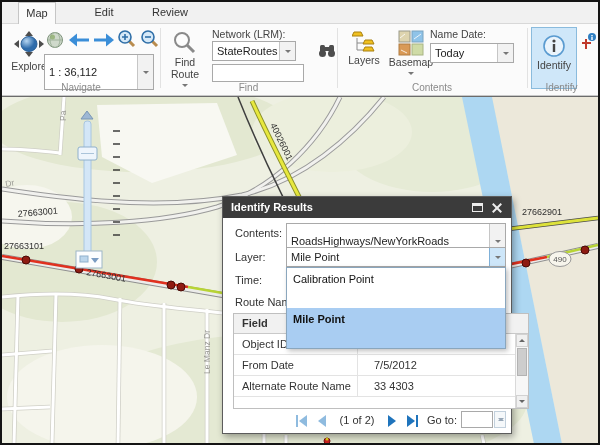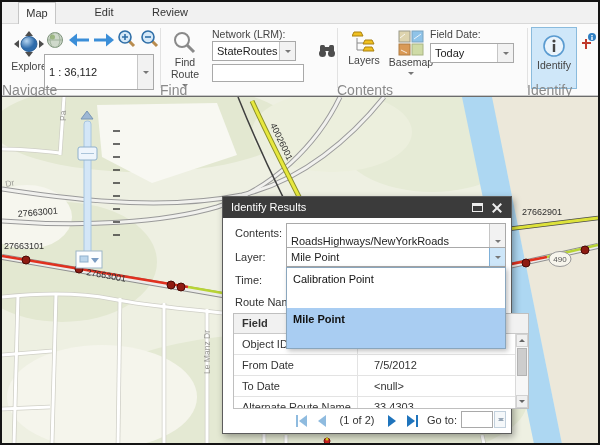--- a/index.html
+++ b/index.html
@@ -7,33 +7,33 @@
   body{position:relative;font-family:"Liberation Sans",sans-serif;background:#fff;overflow:hidden}
   .a{position:absolute}
   .border-frame{left:0;top:0;width:600px;height:445px;border:2px solid #141414;pointer-events:none;z-index:99}
   
   .tabstrip{left:2px;top:2px;width:596px;height:22px;background:#f1f1f1;border-bottom:1px solid #d8d8d8}
   .tab{position:absolute;top:0;height:22px;line-height:21px;text-align:center;font-size:11px;color:#333}
   .tab.active{background:#fbfbfb;border:1px solid #c6c6c6;border-bottom:none}
   
   .ribbon{left:2px;top:24px;width:596px;height:72px;background:#fbfbfb;border-bottom:1px solid #c8c8c8}
   .vdiv{width:1px;background:#e2e2e2}
-  .grouplabel{font-size:14px;color:#8a8a8a;text-align:left}
+  .grouplabel{font-size:10px;color:#8a8a8a;text-align:center}
   .rbtn{display:flex;flex-direction:column;align-items:center;font-size:10.5px;color:#444;line-height:12px}
   .rbtn.hl{background:#cfe7f9;border:1px solid #8abbdd}
   .rlabel{font-size:10.5px;color:#444}
   .combo{background:#fff;border:1px solid #a9a9a9;font-size:11px;color:#222}
   .combo .txt{position:absolute;left:4px;top:0;right:17px;height:100%;display:flex;align-items:center;white-space:nowrap;overflow:hidden}
   .combo .btn{position:absolute;right:0;top:0;width:16px;height:100%;background:#f2f2f2;border-left:1px solid #c6c6c6;display:flex;align-items:center;justify-content:center}
   .combo .btn.blue{background:#cde6f9;border-left-color:#7fb0d8}
   .caret{width:0;height:0;border:3.5px solid transparent;border-top-color:#777;margin-top:4px}
   .tinput{border:1px solid #a9a9a9;background:#fff;font:11px "Liberation Sans",sans-serif;padding:0 3px}
   
   .dialog{left:222px;top:196px;width:290px;height:238px;background:#fff;border:1px solid #5c5c5c;box-shadow:2px 3px 7px rgba(0,0,0,.35);z-index:10}
-  .dlg-title{position:absolute;left:0;top:0;right:0;height:21px;background:#3b3b3b;color:#fff;font-size:11px;font-weight:normal;line-height:21px;padding-left:8px}
+  .dlg-title{position:absolute;left:0;top:0;right:0;height:21px;background:#3b3b3b;color:#fff;font-size:11px;font-weight:bold;line-height:21px;padding-left:8px}
   .dlg-label{position:absolute;font-size:11px;color:#333}
   .maxbox{position:absolute;width:11px;height:9px;border:1px solid #ececec;border-top:3px solid #ececec}
   .closex{position:absolute;width:11px;height:11px}
   .closex:before,.closex:after{content:"";position:absolute;left:5px;top:0;width:2px;height:12px;background:#ececec}
   .closex:before{transform:rotate(45deg)}.closex:after{transform:rotate(-45deg)}
   .ddlist{position:absolute;left:63px;top:70px;width:220px;background:#fff;border:1px solid #8aa6bd;box-shadow:2px 2px 5px rgba(0,0,0,.25);z-index:5}
   .dditem{height:40px;line-height:22px;padding-left:6px;font-size:11px;color:#111}
   .dditem.sel{background:#a9cdf2;font-weight:bold}
   .tbl{position:absolute;left:10px;top:116px;width:296px;height:96px;border:1px solid #bfbfbf;background:#fff;overflow:hidden}
   .tbl-h{display:flex;height:20px;background:#f1f1f1;border-bottom:1px solid #c9c9c9;font-size:11px;font-weight:bold;color:#333;line-height:19px}
@@ -163,21 +163,21 @@
   <svg width="26" height="26" viewBox="0 0 26 26">
     <rect x="1" y="1" width="11" height="11" fill="#ded4ae" stroke="#9a9a8a"></rect>
     <rect x="14" y="1" width="11" height="11" fill="#8fc3e8" stroke="#7aa4c0"></rect>
     <rect x="1" y="14" width="11" height="11" fill="#d99a57" stroke="#b07c42"></rect>
     <rect x="14" y="14" width="11" height="11" fill="#cfdba6" stroke="#a8b483"></rect>
     <path d="M2,8 l5,-4 M16,9 l7,-5 M3,20 l6,3" stroke="#ffffff" stroke-width="1" fill="none" opacity=".8"></path>
   </svg>
   <span>Basemap</span>
   <i class="caret"></i>
 </div>
-<div class="a rlabel" style="left:430px;top:28px">Field Date:</div>
+<div class="a rlabel" style="left:430px;top:28px">Name Date:</div>
 <div class="a combo" style="left:430px;top:43px;width:84px;height:20px">
   <span class="txt">Today</span>
   <span class="btn">
       <i class="caret"></i>
     </span>
 </div>
 <div class="a grouplabel" style="left:337px;top:82px;width:190px">Contents</div>
 
 <div class="a rbtn hl" style="left:531px;top:27px;width:46px;height:62px;padding-top:5px">
   <svg width="26" height="26" viewBox="0 0 26 26">
@@ -373,24 +373,20 @@
       <div class="c-field">Field</div>
       <div class="c-value" style="border-left:1px solid #d5d5d5">Value</div>
     </div>
     <div class="tbl-r">
       <div class="c-field">Object ID</div>
       <div class="c-value">551</div>
     </div>
     <div class="tbl-r">
       <div class="c-field">From Date</div>
       <div class="c-value">7/5/2012</div>
-    </div>
-    <div class="tbl-r">
-      <div class="c-field">To Date</div>
-      <div class="c-value">&lt;null&gt;</div>
     </div>
     <div class="tbl-r">
       <div class="c-field">Alternate Route Name</div>
       <div class="c-value">33 4303</div>
     </div>
     <div class="sbar">
       <span class="sbtn" style="top:0">
           <i class="scaret-u"></i>
         </span>
       <span class="sthumb"></span>

